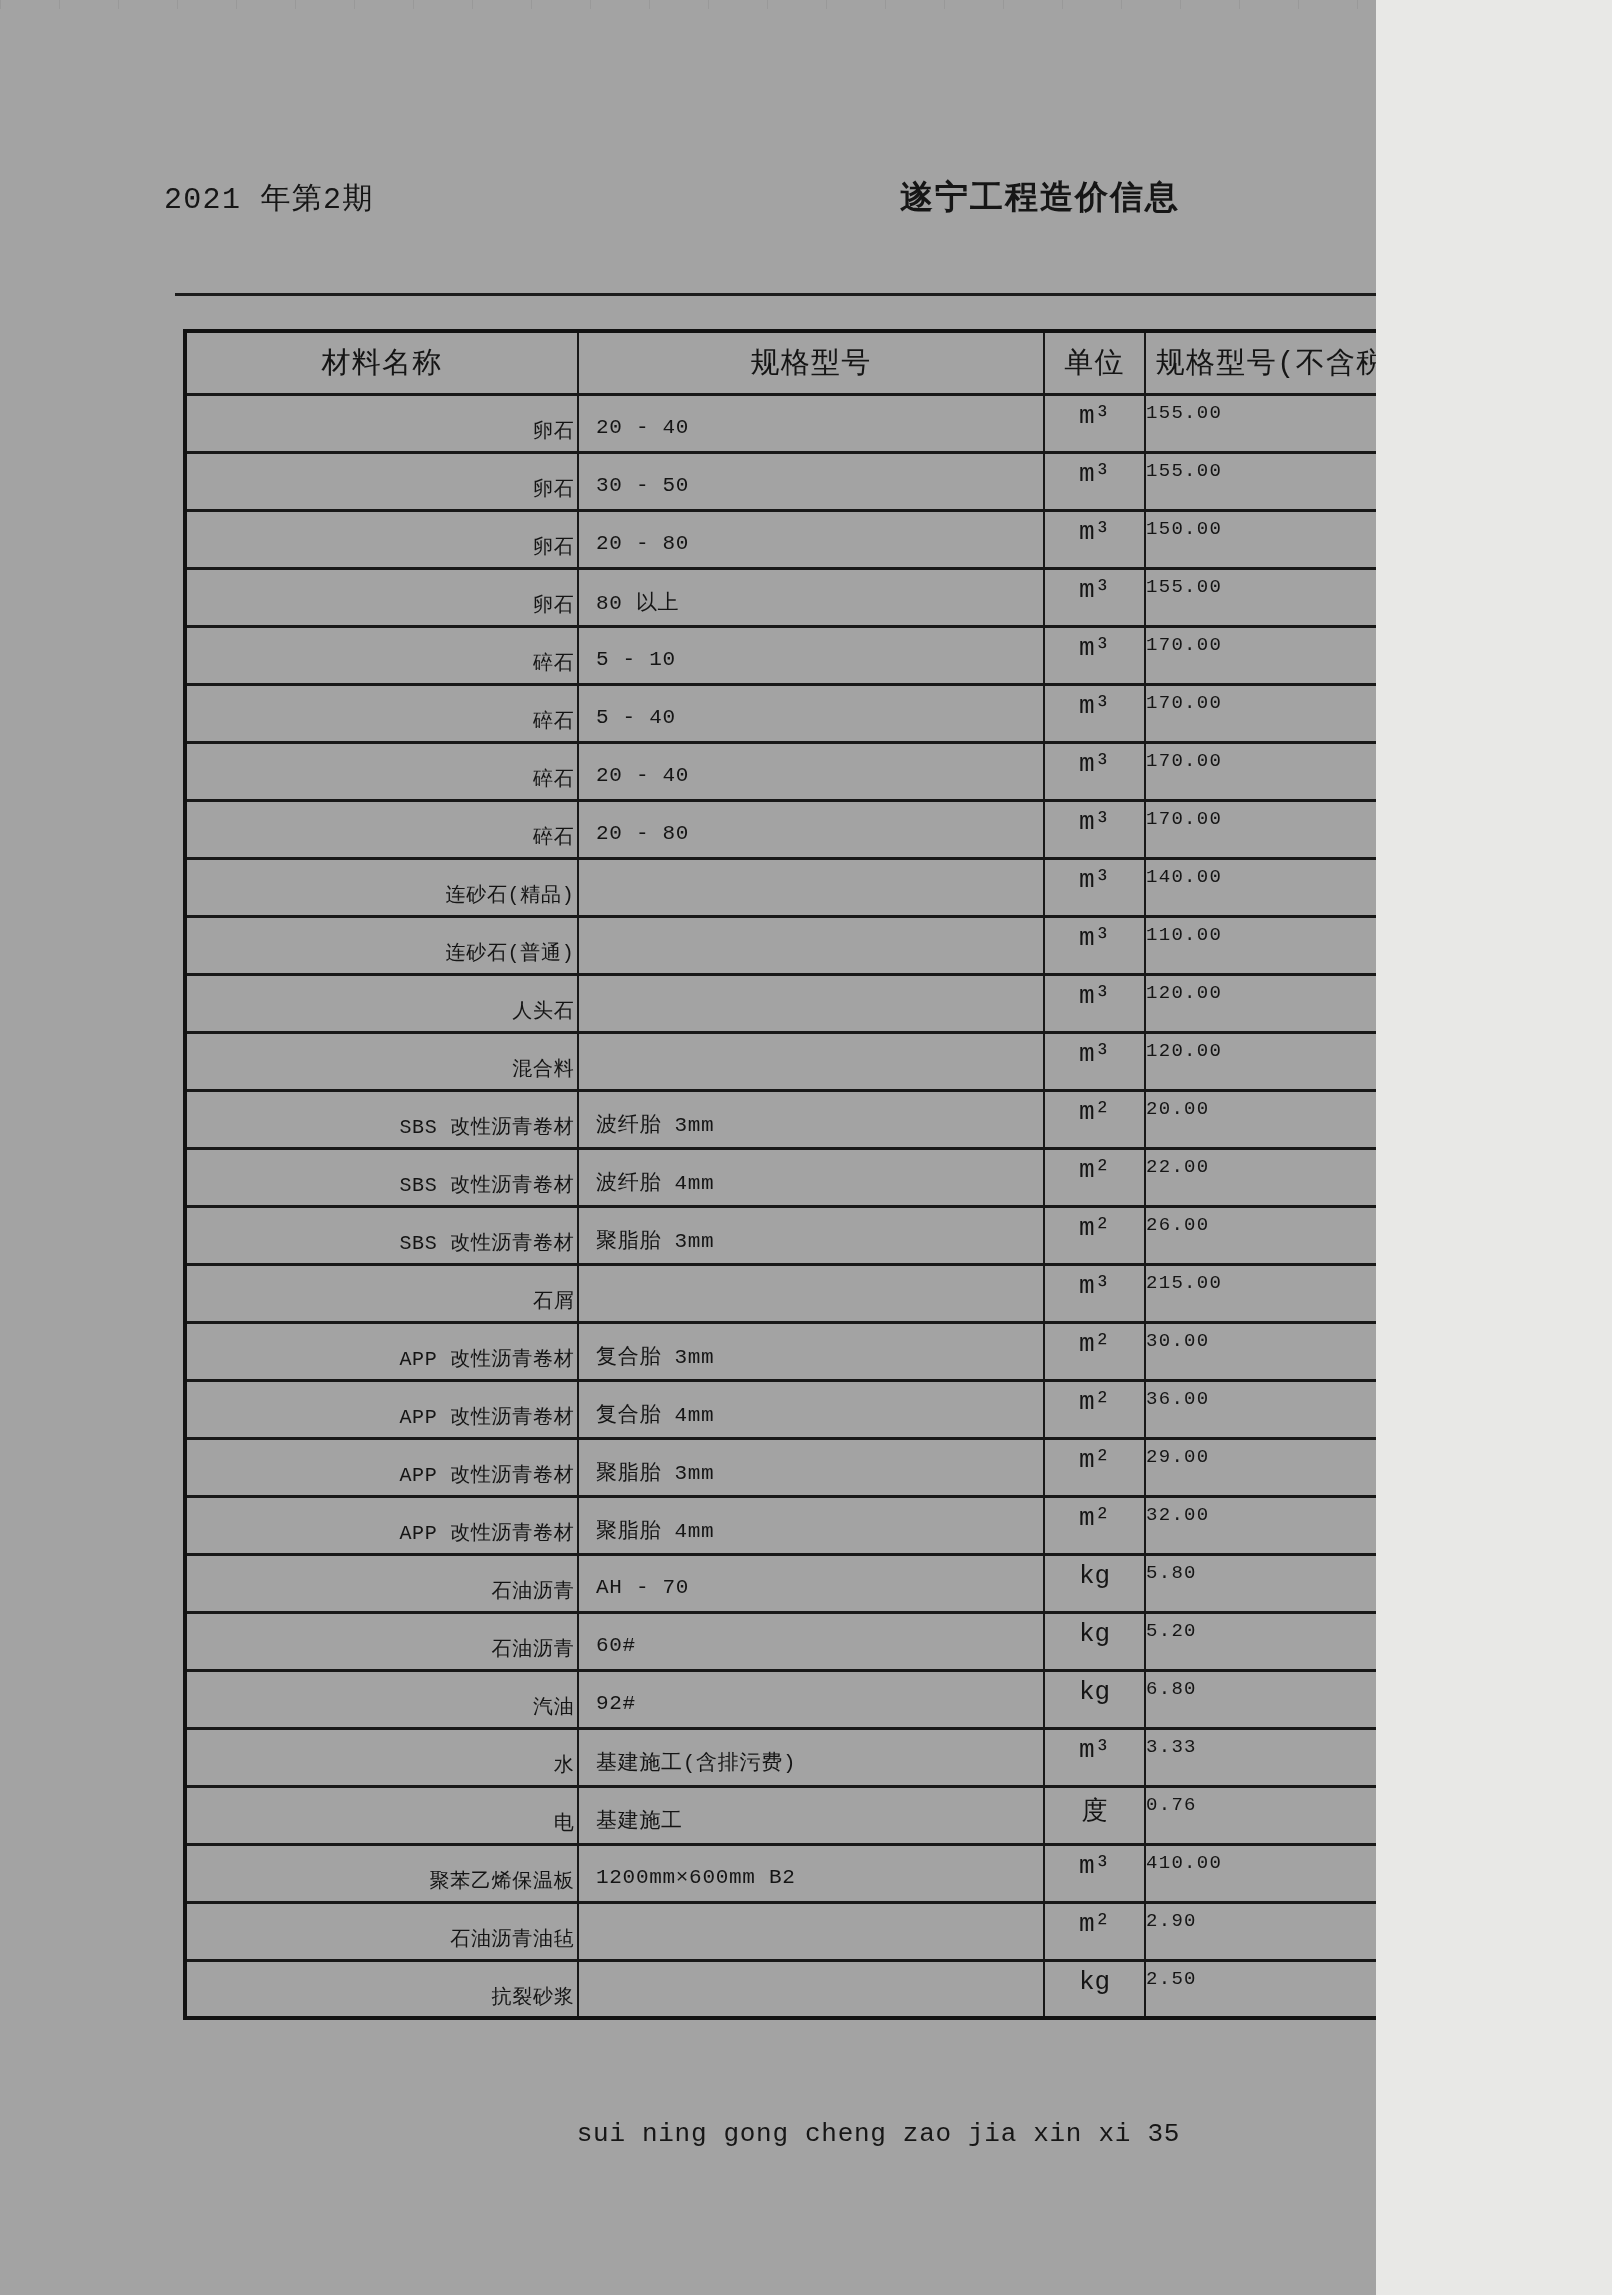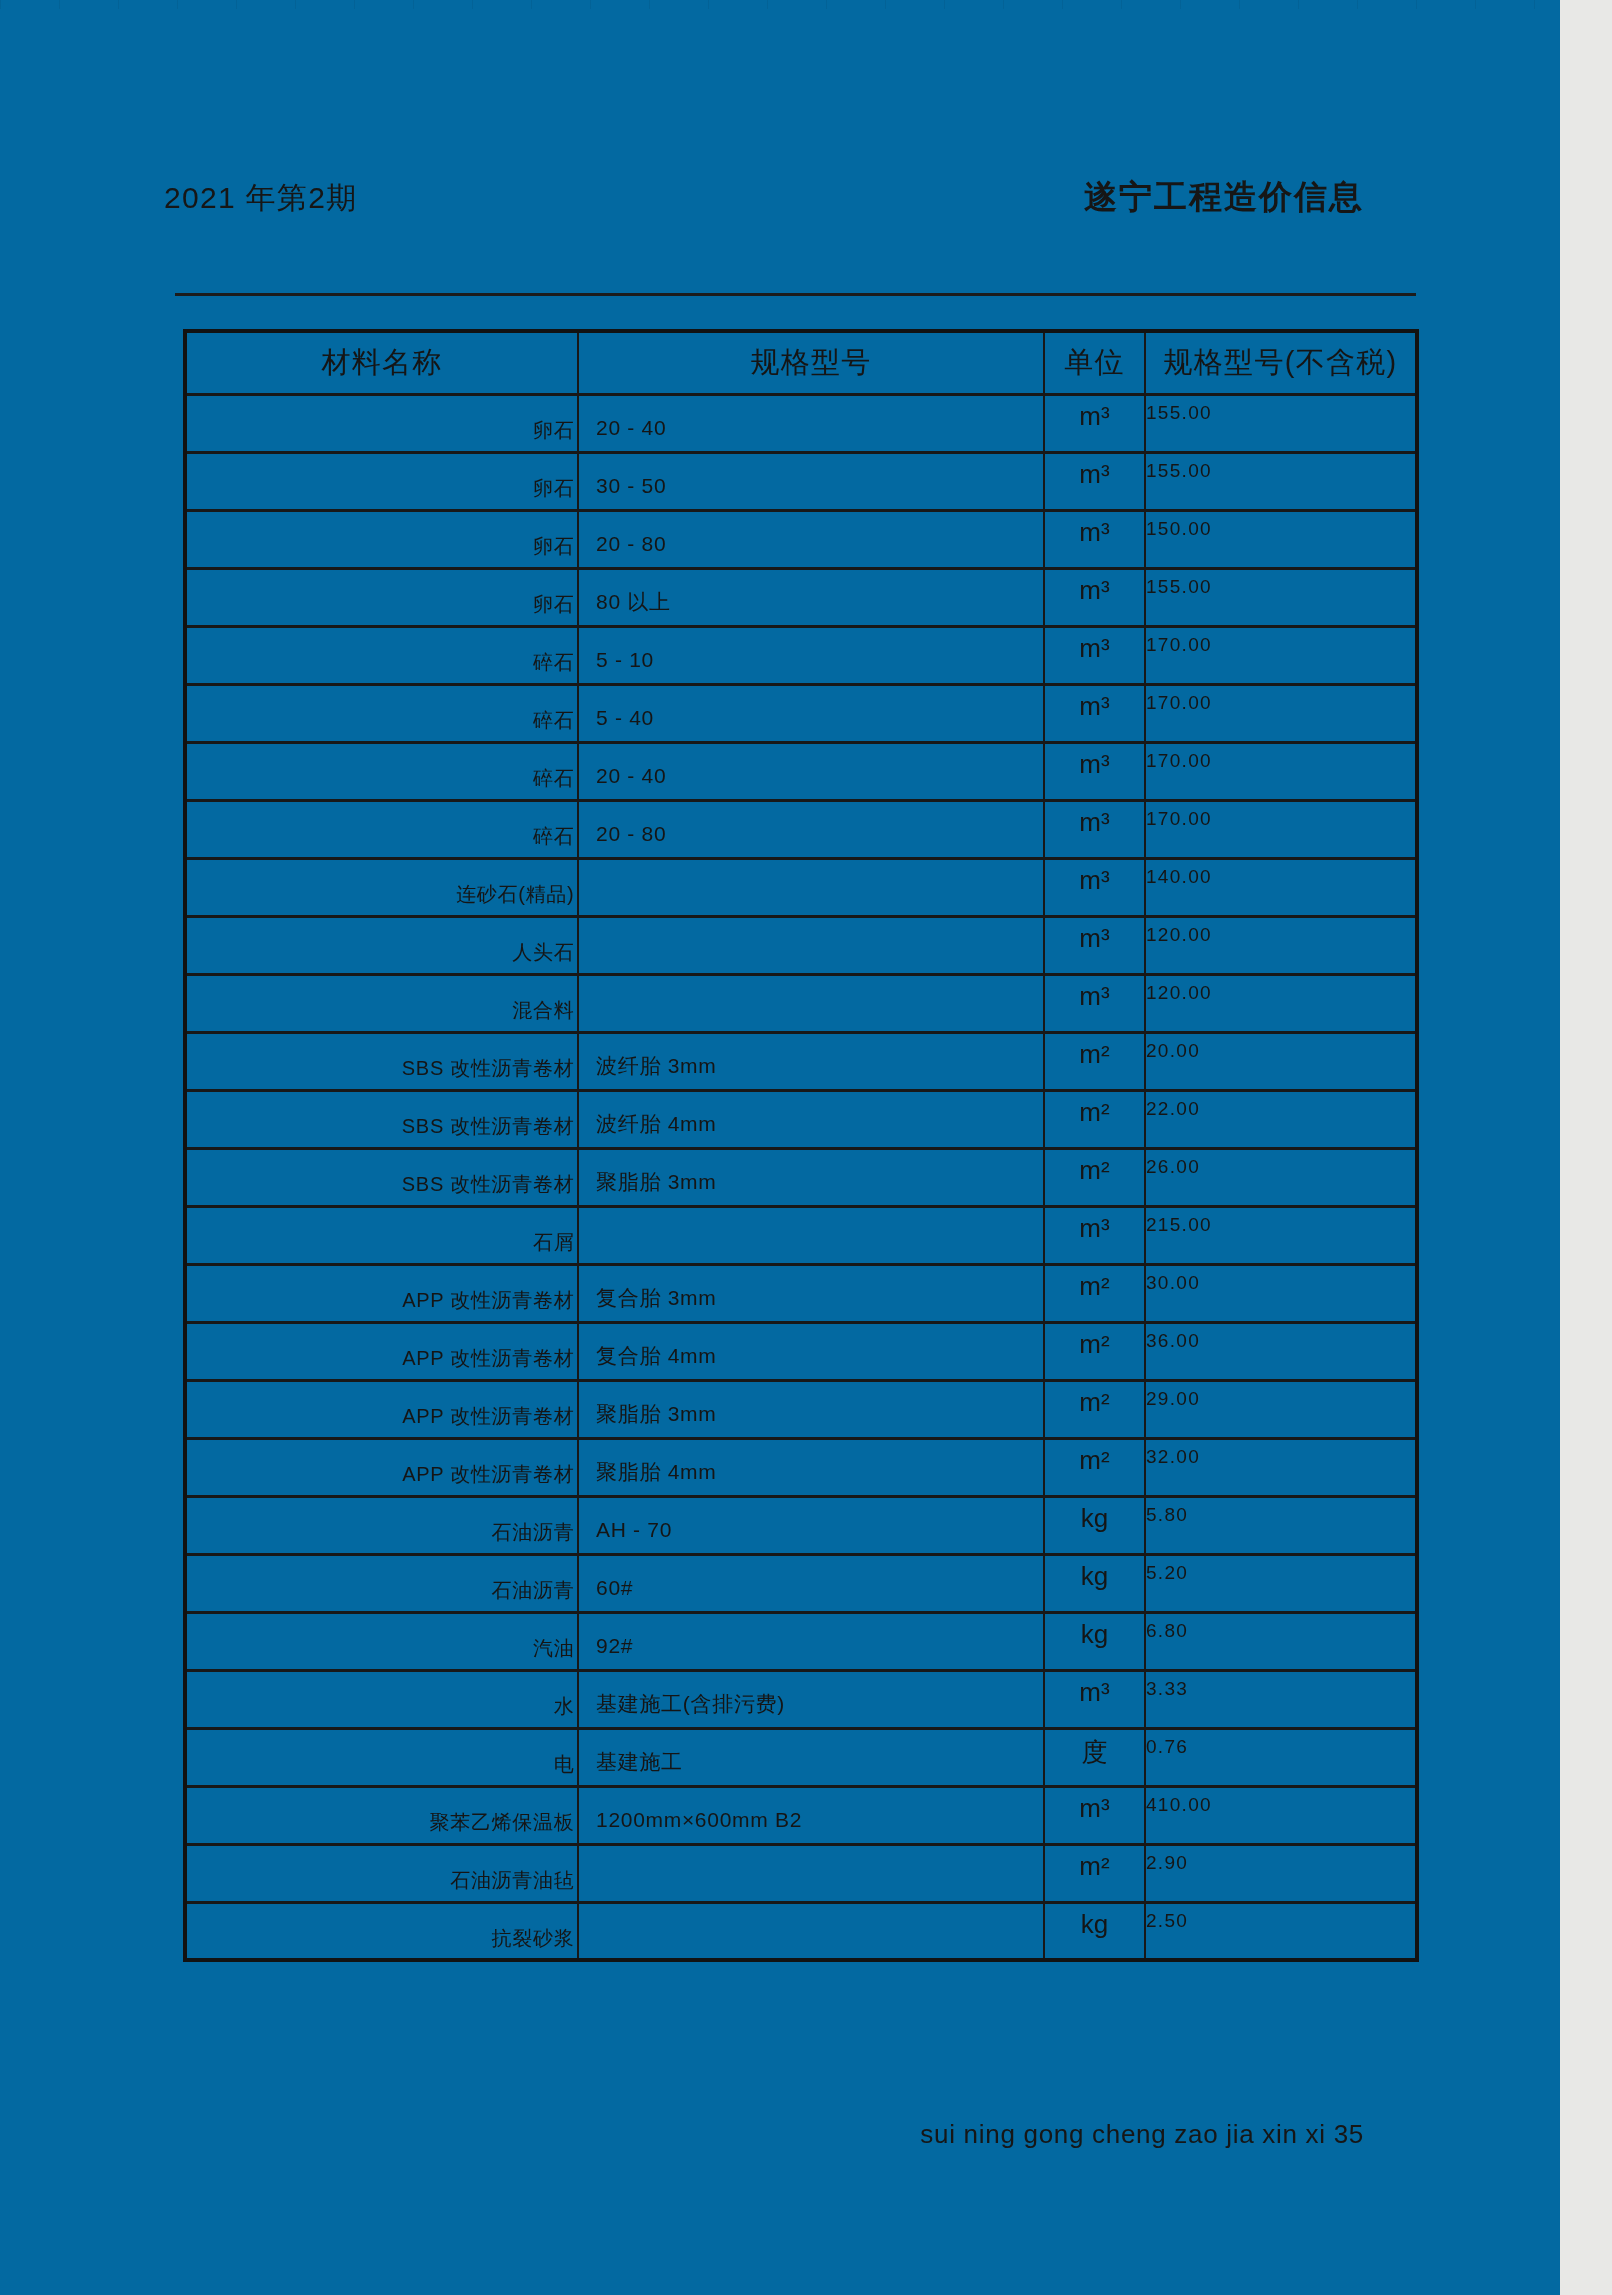--- a/index.html
+++ b/index.html
@@ -1,22 +1,22 @@
 <!DOCTYPE html>
 <html style="font-size:10.5px"><head>
 <meta charset="utf-8">
 <style>
   * { margin: 0; padding: 0; box-sizing: border-box; }
   html, body { background: #e8e8e6; }
   .page {
     position: relative;
-    width: 1560px;
+    width: 1376px;
     height: 2295px;
-    background: #0369a1;
-    font-family: Liberation Sans, sans-serif;
+    background: #a3a3a3;
+    font-family: Liberation Mono, monospace;
     color: #161616;
     overflow: hidden;
   }
   
   .scan-edge {
     position: absolute;
     left: 0; top: 0;
     width: 100%; height: 9.2px;
     background: repeating-linear-gradient(90deg,
       rgba(0,0,0,0.18) 0 1.3px, rgba(0,0,0,0) 1.3px 59px);
@@ -188,20 +188,26 @@
     <td class="cell-unit">m³</td>
     <td class="cell-price">170.00</td>
   </tr>
         <tr>
     <td class="cell-name">连砂石(精品)</td>
     <td class="cell-spec"></td>
     <td class="cell-unit">m³</td>
     <td class="cell-price">140.00</td>
   </tr>
         <tr>
+    <td class="cell-name">连砂石(普通)</td>
+    <td class="cell-spec"></td>
+    <td class="cell-unit">m³</td>
+    <td class="cell-price">110.00</td>
+  </tr>
+        <tr>
     <td class="cell-name">人头石</td>
     <td class="cell-spec"></td>
     <td class="cell-unit">m³</td>
     <td class="cell-price">120.00</td>
   </tr>
         <tr>
     <td class="cell-name">混合料</td>
     <td class="cell-spec"></td>
     <td class="cell-unit">m³</td>
     <td class="cell-price">120.00</td>

